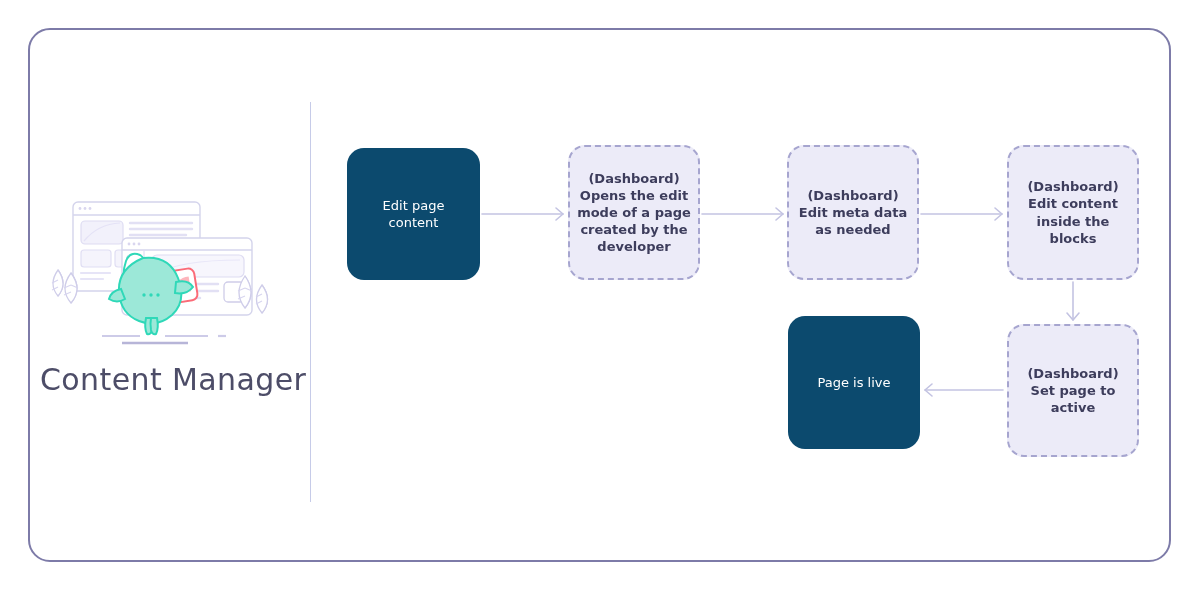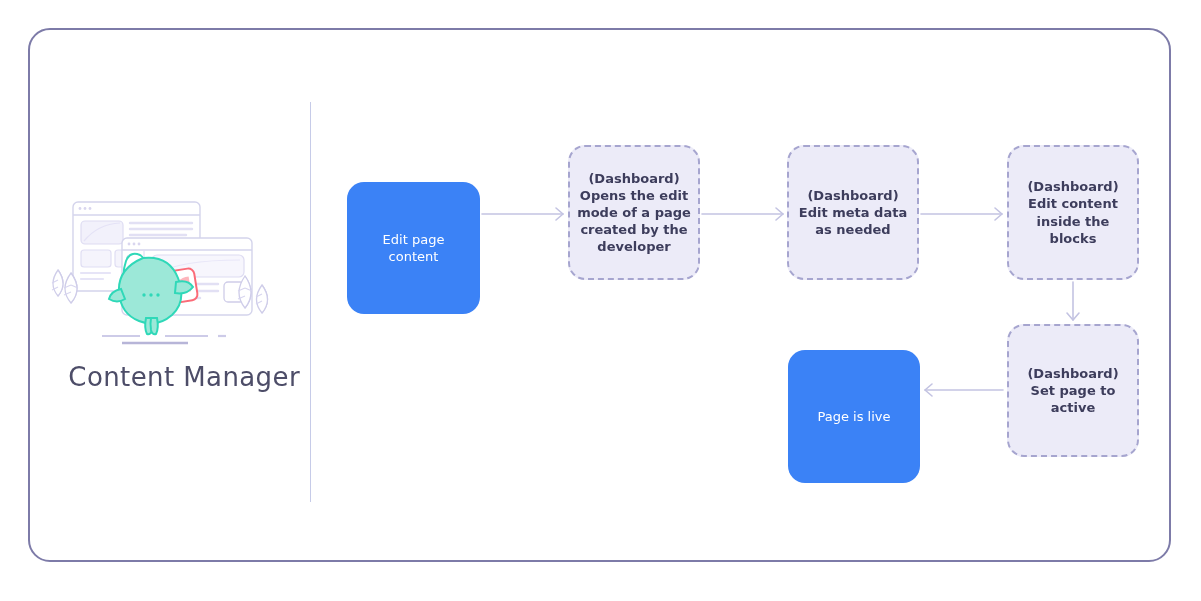--- a/index.html
+++ b/index.html
@@ -59,21 +59,21 @@
     top: 0;
     width: 260px;
     height: 165px;
   }
   .panel-title {
     position: absolute;
     left: 0;
     top: 172px;
     width: 260px;
     text-align: right;
-    font-size: 26px;
+    font-size: 30px;
     letter-spacing: 0.4px;
     color: #4d4d68;
     font-family: "DejaVu Sans", "Liberation Sans", sans-serif;
     white-space: nowrap;
   }
 
   
   .node {
     position: absolute;
     box-sizing: border-box;
@@ -84,24 +84,23 @@
     border-radius: 17px;
     line-height: 1.32;
     font-size: 13px;
   }
   .node .node-label {
     display: block;
     padding: 0 7px;
     white-space: pre-line;
   }
   .node.solid {
-    background: #3b82f6;
+    background: #0c4a6e;
     color: #ffffff;
     font-weight: 400;
-    margin-top: 34px;
   }
   .node.dashed {
     background: #ecebf8;
     border: 2px dashed #a6a5cf;
     color: #3d3d5c;
     font-weight: 600;
   }
 
   
   #arrows {

